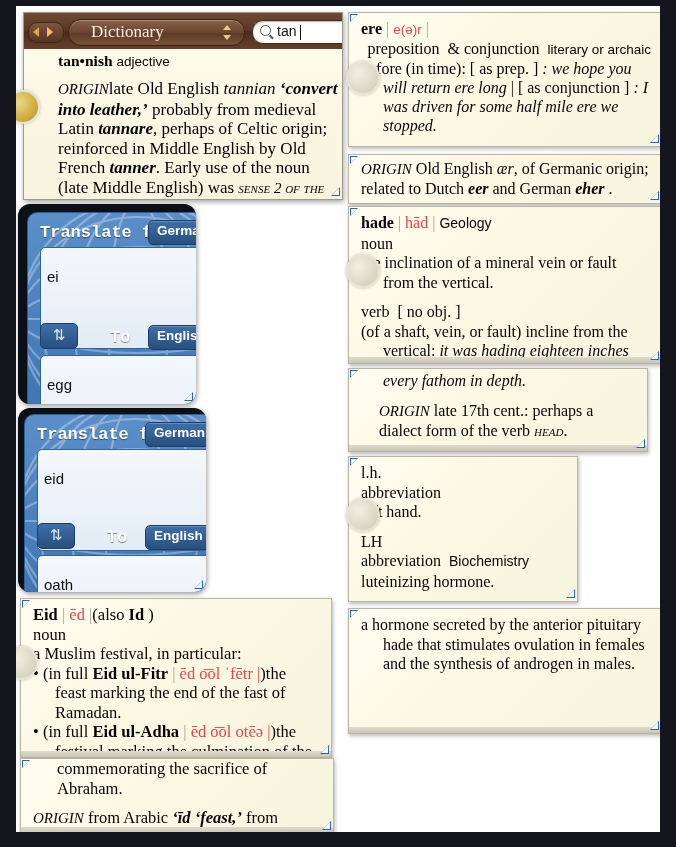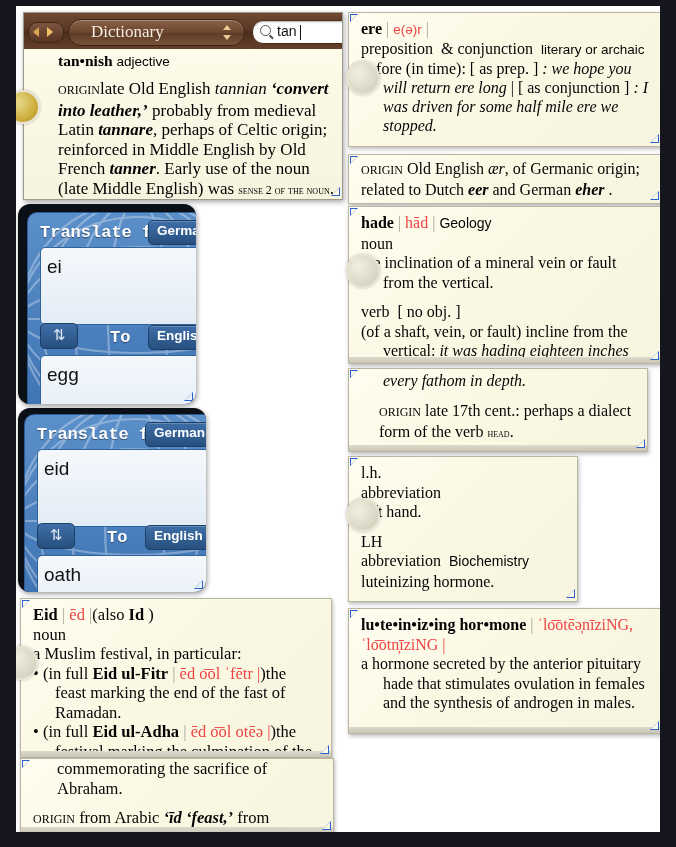--- a/index.html
+++ b/index.html
@@ -55,24 +55,24 @@
   .disc.plain{background:radial-gradient(circle at 35% 35%,#f2f0e2,#d8d5c3 70%,#bdbaa8);}
 
   
   .hw{font-weight:bold;}
   .ipa{color:#ef4444;}
   .sep{color:#a9a797;}
   .pos{font-family:"Liberation Sans",sans-serif;font-size:13.5px;}
   .subj{font-family:"Liberation Sans",sans-serif;font-size:14px;}
   .it{font-style:italic;}
   .bi{font-style:italic;font-weight:bold;}
-  .sc{font-variant:small-caps;font-size:12px;}
+  .sc{font-variant:small-caps;font-size:15px;font-style:italic;}
   .ln{display:block;}
   .ind{padding-left:22px;text-indent:-22px;}
-  .hang{padding-left:24px;}
+  .hang{padding-left:24px;text-align:right;}
   .gap{height:10px;}
 
   
   .dictwin{position:absolute;left:7px;top:6px;width:318px;height:186px;
      background:#fbfae6;border:1px solid #9c9a8a;
      box-shadow:1px 2px 5px rgba(0,0,0,.35);overflow:hidden;}
   .dicttoolbar{position:absolute;left:0;top:0;right:0;height:36px;
      background:linear-gradient(to bottom,#6e4a33 0%,#5a3724 48%,#4a2c1c 52%,#64402b 100%);
      border-bottom:1px solid #3b2416;}
   .navbtn{position:absolute;left:4px;top:9px;width:34px;height:19px;
@@ -122,21 +122,21 @@
   .tlabel{position:absolute;font-family:Liberation Mono, monospace;font-weight:bold;
      font-size:17px;text-shadow:0 1px 1px rgba(0,0,0,.45);}
   .langbtn{position:absolute;height:21px;border-radius:5px;
      background:linear-gradient(to bottom,#3f6ea8,#27507f);
      border:1px solid #1d3f67;box-shadow:inset 0 1px 0 rgba(255,255,255,.2);
      color:#fff;font-family:"Liberation Sans",sans-serif;font-weight:bold;font-size:13.5px;
      padding:2px 8px 0 8px;white-space:nowrap;}
   .tfield{position:absolute;border-radius:5px;
      background:linear-gradient(to bottom,#f4f8fc 0%,#eaf1f8 60%,#e2ecf6 100%);
      border:1px solid #2f639c;color:#111;
-     font-family:"Liberation Sans",sans-serif;font-size:19px;padding:8px 6px;overflow:hidden;}
+     font-family:"Liberation Sans",sans-serif;font-size:15px;padding:20px 6px;overflow:hidden;}
   .swapbtn{position:absolute;width:36px;height:24px;border-radius:5px;
      background:linear-gradient(to bottom,#3f6ea8,#27507f);border:1px solid #1d3f67;
      color:#dfeaf6;font-size:15px;text-align:center;line-height:22px;
      font-family:"DejaVu Sans",sans-serif;}
   .tgrip{position:absolute;right:3px;bottom:3px;width:11px;height:11px;z-index:6;}
   .tgrip:before{content:"";position:absolute;right:0;bottom:0;width:0;height:0;
      border-left:9px solid transparent;border-bottom:9px solid #2a5fd0;}
   .tgrip:after{content:"";position:absolute;right:1px;bottom:1px;width:0;height:0;
      border-left:7px solid transparent;border-bottom:7px solid #e8f0f8;}
 </style>
@@ -347,25 +347,20 @@
       </div>
       <div class="ln">luteinizing hormone.</div>
     </div>
     <div class="grip"></div>
   </div>
   <div class="disc plain" style="top:492px;left:330px;"></div>
 
   <div class="panel" style="left:332px;top:602px;width:312px;height:124px;font-size:16px;line-height:19.5px;">
     <div class="tick"></div>
     <div class="pbody">
-      <div class="ln">
-        <span class="hw">lu•te•in•iz•ing hor•mone</span>
-        <span class="sep">|</span> <span class="ipa">ˈlo͞otēə̦nīziNG,</span>
-        <span class="ipa">ˈlo͞otn̦īziNG |</span>
-      </div>
       <div class="ind">a hormone secreted by the anterior pituitary hade that stimulates ovulation in females and the synthesis of androgen in males.</div>
     </div>
     <div class="strip"></div>
     <div class="grip"></div>
   </div>
 
 </div>
 </div>
 
 </body></html>

